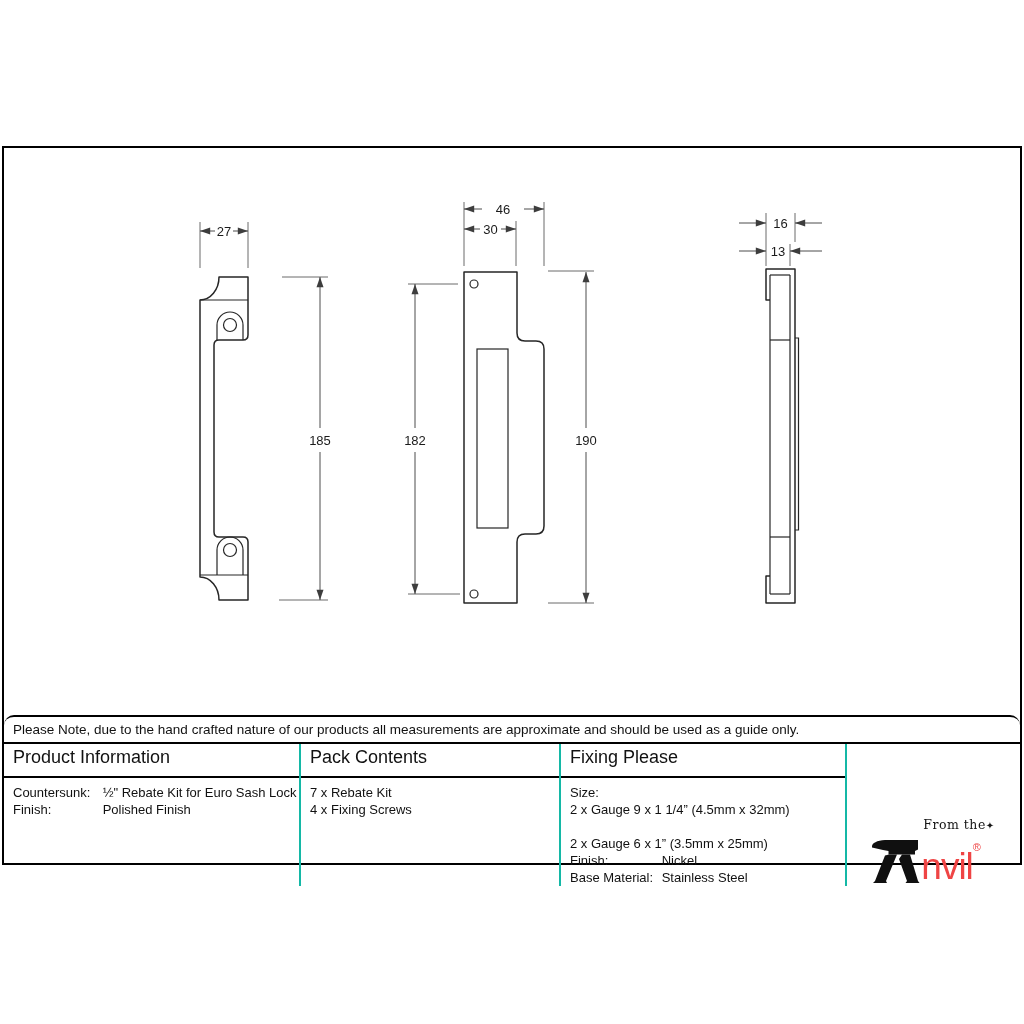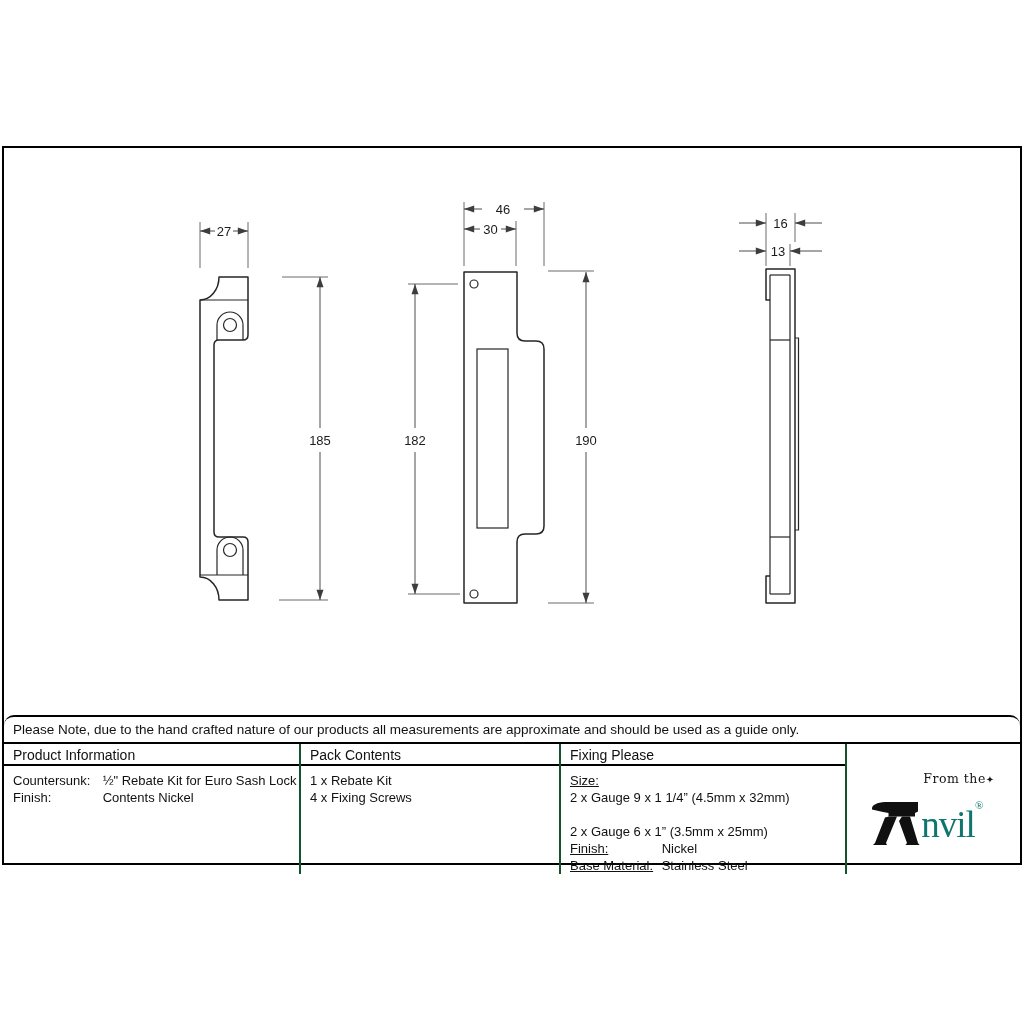--- a/index.html
+++ b/index.html
@@ -12,37 +12,37 @@
   .part{fill:none;stroke:#262626;stroke-width:1.5;stroke-linejoin:round;}
   .thin{fill:none;stroke:#262626;stroke-width:1.2;}
   .dim{fill:none;stroke:#4d4d4d;stroke-width:1;}
   .ext{fill:none;stroke:#5a5a5a;stroke-width:0.9;}
   text.dimtxt{font-family:"Liberation Sans",sans-serif;font-size:13px;fill:#1b1b1b;text-anchor:middle;}
   .note-row{height:28px;box-sizing:border-box;border-top:2px solid #000;
             line-height:25px;padding-left:9px;font-size:13.5px;border-radius:10px;}
   .info-table{flex:1;box-sizing:border-box;border-top:2px solid #000;display:grid;
               grid-template-columns:295px 260px 286px 1fr;}
   .col{box-sizing:border-box;display:flex;flex-direction:column;}
-  .col.bordered{border-left:2px solid #14532d;}
-  .col-header{height:22px;box-sizing:border-box;border-bottom:2px solid #000;
-              font-size:14px;padding:3px 0 0 9px;}
+  .col.bordered{border-left:2px solid #14b8a6;justify-content:flex-end;}
+  .col-header{height:34px;box-sizing:border-box;border-bottom:2px solid #000;
+              font-size:18px;padding:3px 0 0 9px;}
   .col-body{flex:1;padding:6px 0 0 9px;font-size:13px;line-height:17px;}
   .kv .lbl{display:inline-block;vertical-align:top;}
   .prod .lbl{width:86px;}
-  .screws .lbl{width:88px;text-decoration:underline;}
+  .screws .lbl{width:88px;}
   .kv .val{display:inline-block;vertical-align:top;}
   .logo-cell{align-items:center;justify-content:center;}
   .logo-row{display:flex;align-items:flex-end;}
   .logo-right{position:relative;margin-left:1px;}
   .logo-top{font-family:"DejaVu Serif","Liberation Serif",serif;font-size:12.5px;
             letter-spacing:0.5px;color:#161616;display:flex;align-items:center;
             margin-bottom:-4px;padding-left:2px;}
   .spark{font-size:10px;position:relative;top:1px;}
-  .logo-nvil{font-family:Liberation Serif, serif;font-size:37px;
-             line-height:47px;color:#0f766e;letter-spacing:-1px;}
+  .logo-nvil{font-family:Liberation Sans, sans-serif;font-size:37px;
+             line-height:38px;color:#ef4444;letter-spacing:-1px;}
   .logo-nvil sup{font-size:11px;vertical-align:28px;letter-spacing:0;}
 </style>
 </head>
 <body>
 
 <div class="sheet">
   <div class="frame">
 
     <div class="drawing-area">
       <svg width="1016" height="567" viewBox="2 148 1016 567" xmlns="http://www.w3.org/2000/svg">
@@ -133,29 +133,29 @@
 
       <div class="col prod">
         <div class="col-header">Product Information</div>
         <div class="col-body">
           <div class="kv">
             <span class="lbl">Countersunk:</span>
             <span class="val">½" Rebate Kit for Euro Sash Lock</span>
           </div>
           <div class="kv">
             <span class="lbl">Finish:</span>
-            <span class="val">Contents Nickel</span>
+            <span class="val">Polished Finish</span>
           </div>
         </div>
       </div>
 
       <div class="col bordered">
         <div class="col-header">Pack Contents</div>
         <div class="col-body">
-          <div>1 x Rebate Kit</div>
+          <div>7 x Rebate Kit</div>
           <div>4 x Fixing Screws</div>
         </div>
       </div>
 
       <div class="col bordered screws">
         <div class="col-header">Fixing Please</div>
         <div class="col-body">
           <div class="kv">
             <span class="lbl">Size:</span>
             <span class="val">2 x Gauge 9 x 1 1/4” (4.5mm x 32mm)</span>

